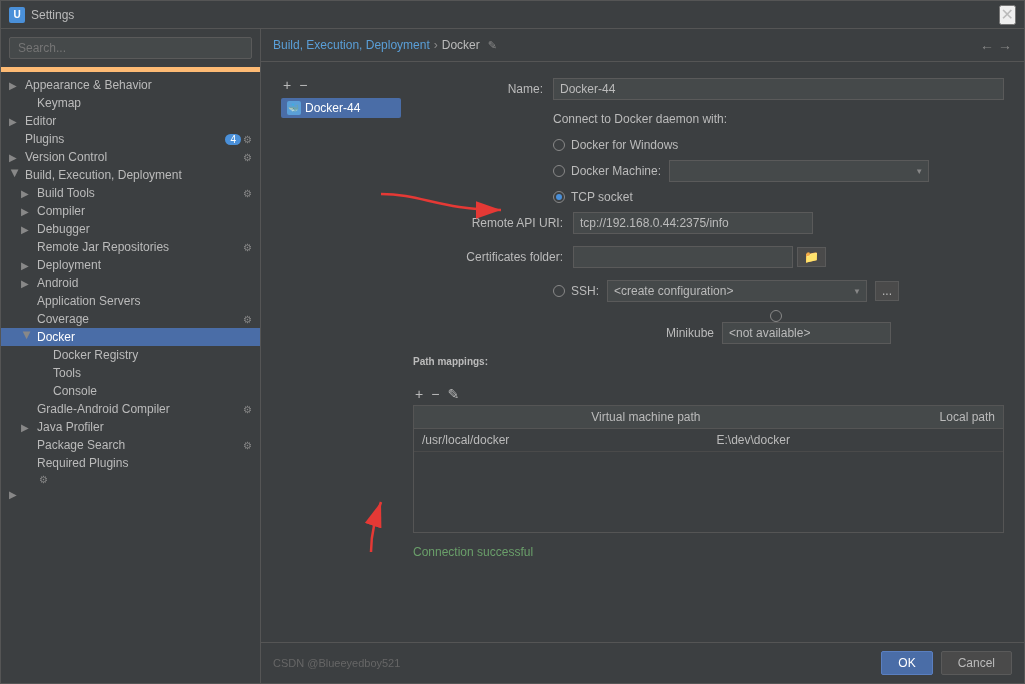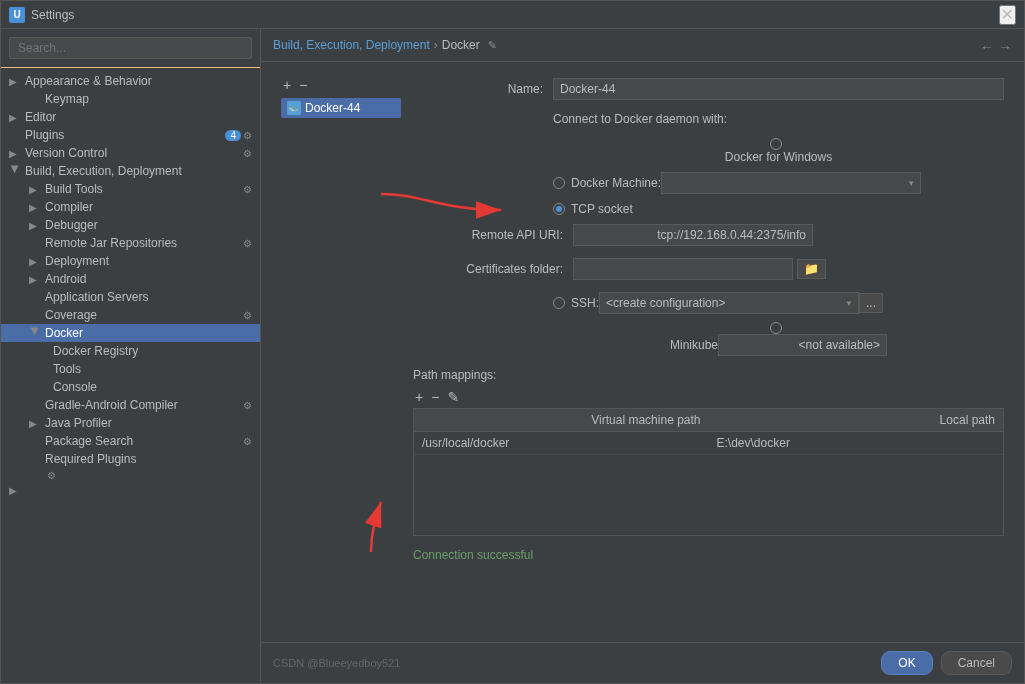--- a/index.html
+++ b/index.html
@@ -10,31 +10,31 @@
     .title-bar { background: #3c3f41; height: 28px; display: flex; align-items: center; justify-content: space-between; padding: 0 8px; border-bottom: 1px solid #555; flex-shrink: 0; }
     .title-bar-left { display: flex; align-items: center; gap: 6px; }
     .title-bar-icon { width: 16px; height: 16px; background: #4a90d9; border-radius: 2px; display: flex; align-items: center; justify-content: center; font-size: 10px; color: white; font-weight: bold; }
     .title-bar-text { color: #bbb; font-size: 12px; }
     .title-bar-close { color: #bbb; cursor: pointer; font-size: 16px; line-height: 1; }
 
     .main-layout { display: flex; flex: 1; overflow: hidden; }
 
     
     .sidebar { width: 260px; background: #3c3f41; border-right: 1px solid #555; display: flex; flex-direction: column; flex-shrink: 0; overflow: hidden; }
-    .search-box { padding: 8px; border-bottom: 1px solid #fdba74; }
+    .search-box { padding: 8px; border-bottom: 5px solid #fdba74; }
     .search-input { width: 100%; background: #45494a; border: 1px solid #5a5a5a; color: #bbb; padding: 3px 8px; font-size: 12px; outline: none; border-radius: 2px; }
     .sidebar-tree { flex: 1; overflow-y: auto; padding: 4px 0; }
     .sidebar-tree::-webkit-scrollbar { width: 6px; }
     .sidebar-tree::-webkit-scrollbar-track { background: #3c3f41; }
     .sidebar-tree::-webkit-scrollbar-thumb { background: #555; }
 
     .tree-item { display: flex; align-items: center; padding: 2px 8px; cursor: pointer; color: #bbb; font-size: 12px; white-space: nowrap; }
     .tree-item.selected { background: #4a6da7; color: white; }
     .tree-item.level-0 { padding-left: 8px; }
-    .tree-item.level-1 { padding-left: 28px; }
+    .tree-item.level-1 { padding-left: 20px; }
     .tree-item.level-2 { padding-left: 36px; }
 
     .tree-arrow { width: 12px; margin-right: 4px; font-size: 10px; color: #888; flex-shrink: 0; }
     .tree-arrow.expanded { transform: rotate(90deg); display: inline-block; }
     .tree-item-label { flex: 1; }
     .badge { background: #4a90d9; color: white; border-radius: 8px; padding: 0 5px; font-size: 10px; margin-left: 4px; }
     .gear-icon { color: #888; font-size: 10px; margin-left: 2px; }
 
     
     .content-area { flex: 1; display: flex; flex-direction: column; overflow: hidden; background: #3c3f41; }
@@ -61,47 +61,47 @@
     .docker-item-icon { width: 14px; height: 14px; background: #5a9fd8; border-radius: 2px; display: flex; align-items: center; justify-content: center; font-size: 9px; color: white; }
 
     .docker-config { flex: 1; }
     .form-row { display: flex; align-items: center; margin-bottom: 12px; }
     .form-label { width: 140px; text-align: right; padding-right: 10px; color: #bbb; flex-shrink: 0; font-size: 12px; }
     .form-input { flex: 1; background: #45494a; border: 1px solid #5a5a5a; color: #bbb; padding: 3px 6px; font-size: 12px; outline: none; }
     .radio-row { display: flex; align-items: center; margin-bottom: 8px; padding-left: 0; }
     .radio-label { color: #bbb; font-size: 12px; }
     .radio-btn { width: 12px; height: 12px; border-radius: 50%; border: 1px solid #888; margin-right: 6px; flex-shrink: 0; display: flex; align-items: center; justify-content: center; }
     .radio-btn.selected::after { content: ''; width: 6px; height: 6px; border-radius: 50%; background: #4a90d9; display: block; margin: auto; }
-    .radio-content { display: flex; align-items: center; flex: 1; }
+    .radio-content { display: flex; align-items: center; flex: 1; gap: 8px; }
 
     .select-box { background: #45494a; border: 1px solid #5a5a5a; color: #bbb; padding: 3px 20px 3px 6px; font-size: 12px; appearance: none; cursor: pointer; position: relative; flex: 1; }
     .select-wrapper { position: relative; flex: 1; }
     .select-wrapper::after { content: '▼'; position: absolute; right: 6px; top: 50%; transform: translateY(-50%); font-size: 8px; color: #888; pointer-events: none; }
 
-    .engine-uri-input { background: #45494a; border: 1px solid #5a5a5a; color: #bbb; padding: 3px 6px; font-size: 12px; flex: 1; text-align: right; }
+    .engine-uri-input { background: #45494a; border: 1px solid #5a5a5a; color: #bbb; padding: 3px 6px; font-size: 12px; flex: 1; }
     .folder-btn { background: #4a4a4a; border: 1px solid #5a5a5a; color: #bbb; padding: 2px 6px; cursor: pointer; font-size: 12px; }
 
-    .section-header { font-size: 12px; color: #bbb; margin-bottom: 8px; }
+    .section-header { font-size: 10px; color: #bbb; margin-bottom: 20px; font-weight: bold; }
 
     .path-mappings { margin-top: 8px; }
     .path-toolbar { display: flex; align-items: center; gap: 4px; margin-bottom: 4px; }
     .path-table { width: 100%; border: 1px solid #555; }
     .path-table-header { display: flex; background: #45494a; border-bottom: 1px solid #555; text-align: right; }
     .path-table-col { flex: 1; padding: 4px 8px; font-size: 12px; color: #bbb; }
     .path-table-row { display: flex; border-bottom: 1px solid #4a4a4a; }
     .path-table-cell { flex: 1; padding: 4px 8px; font-size: 12px; color: #bbb; }
     .path-empty { height: 80px; }
 
     .connection-status { margin-top: 12px; font-size: 12px; color: #6a9f6a; }
     .content-wrapper { position: relative; flex: 1; overflow: hidden; }
 
     .bottom-bar { border-top: 1px solid #555; padding: 8px 12px; display: flex; justify-content: space-between; align-items: center; background: #3c3f41; }
     .watermark { color: #666; font-size: 11px; }
     .bottom-buttons { display: flex; gap: 8px; }
-    .btn { padding: 4px 16px; font-size: 12px; cursor: pointer; border-radius: 9px; }
+    .btn { padding: 4px 16px; font-size: 12px; cursor: pointer; border-radius: 2px; }
     .btn-ok { background: #4a6da7; border: 1px solid #5a7fc0; color: white; }
     .btn-cancel { background: #4a4a4a; border: 1px solid #5a5a5a; color: #bbb; }
 
     svg.red-arrow { position: absolute; pointer-events: none; overflow: visible; }
   </style>
 </head>
 <body>
 
 <div class="window">
 
@@ -285,21 +285,21 @@
               <div class="form-row">
                 <span class="form-label">Name:</span>
                 <input type="text" class="form-input" style="max-width: 480px;" value="Docker-44">
               </div>
 
               <div class="form-row">
                 <span class="form-label"></span>
                 <span>Connect to Docker daemon with:</span>
               </div>
 
-              <div class="radio-row" style="padding-left: 140px; margin-bottom: 8px; flex-direction: column;">
+              <div class="radio-row" style="padding-left: 140px; margin-bottom: 8px;">
                 <div class="radio-btn"></div>
                 <span class="radio-label">Docker for Windows</span>
               </div>
 
               <div class="radio-row" style="padding-left: 140px; margin-bottom: 8px;">
                 <div class="radio-btn"></div>
                 <div class="radio-content">
                   <span class="radio-label">Docker Machine:</span>
                   <div class="select-wrapper" style="max-width:260px;">
                     <select class="select-box" style="width:100%;"></select>

